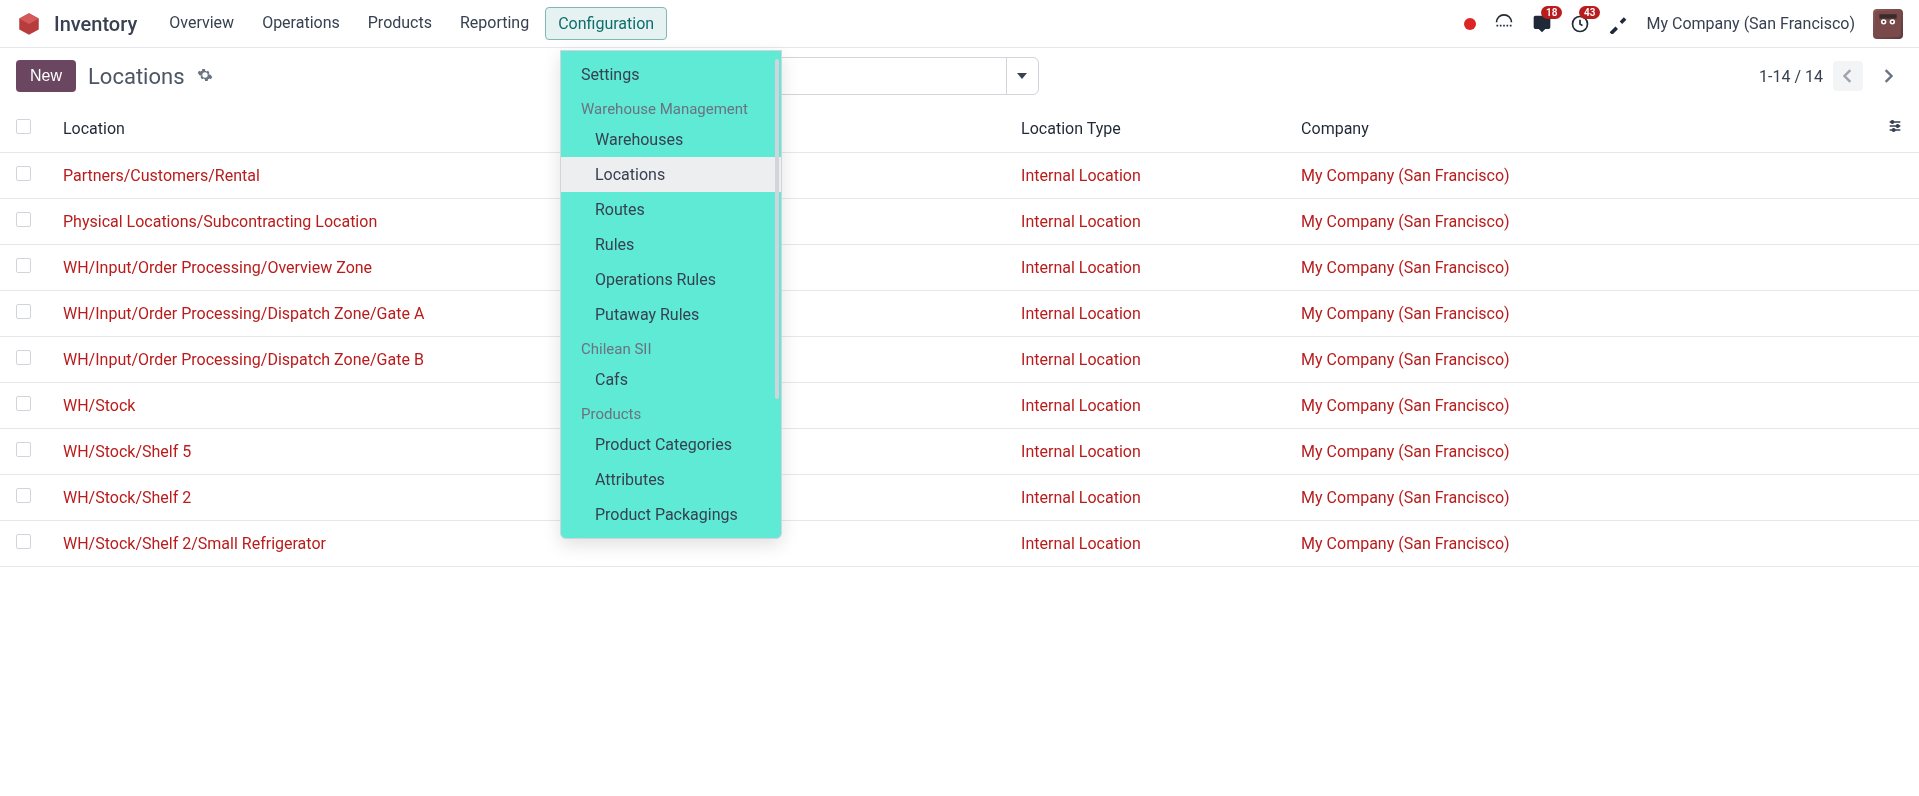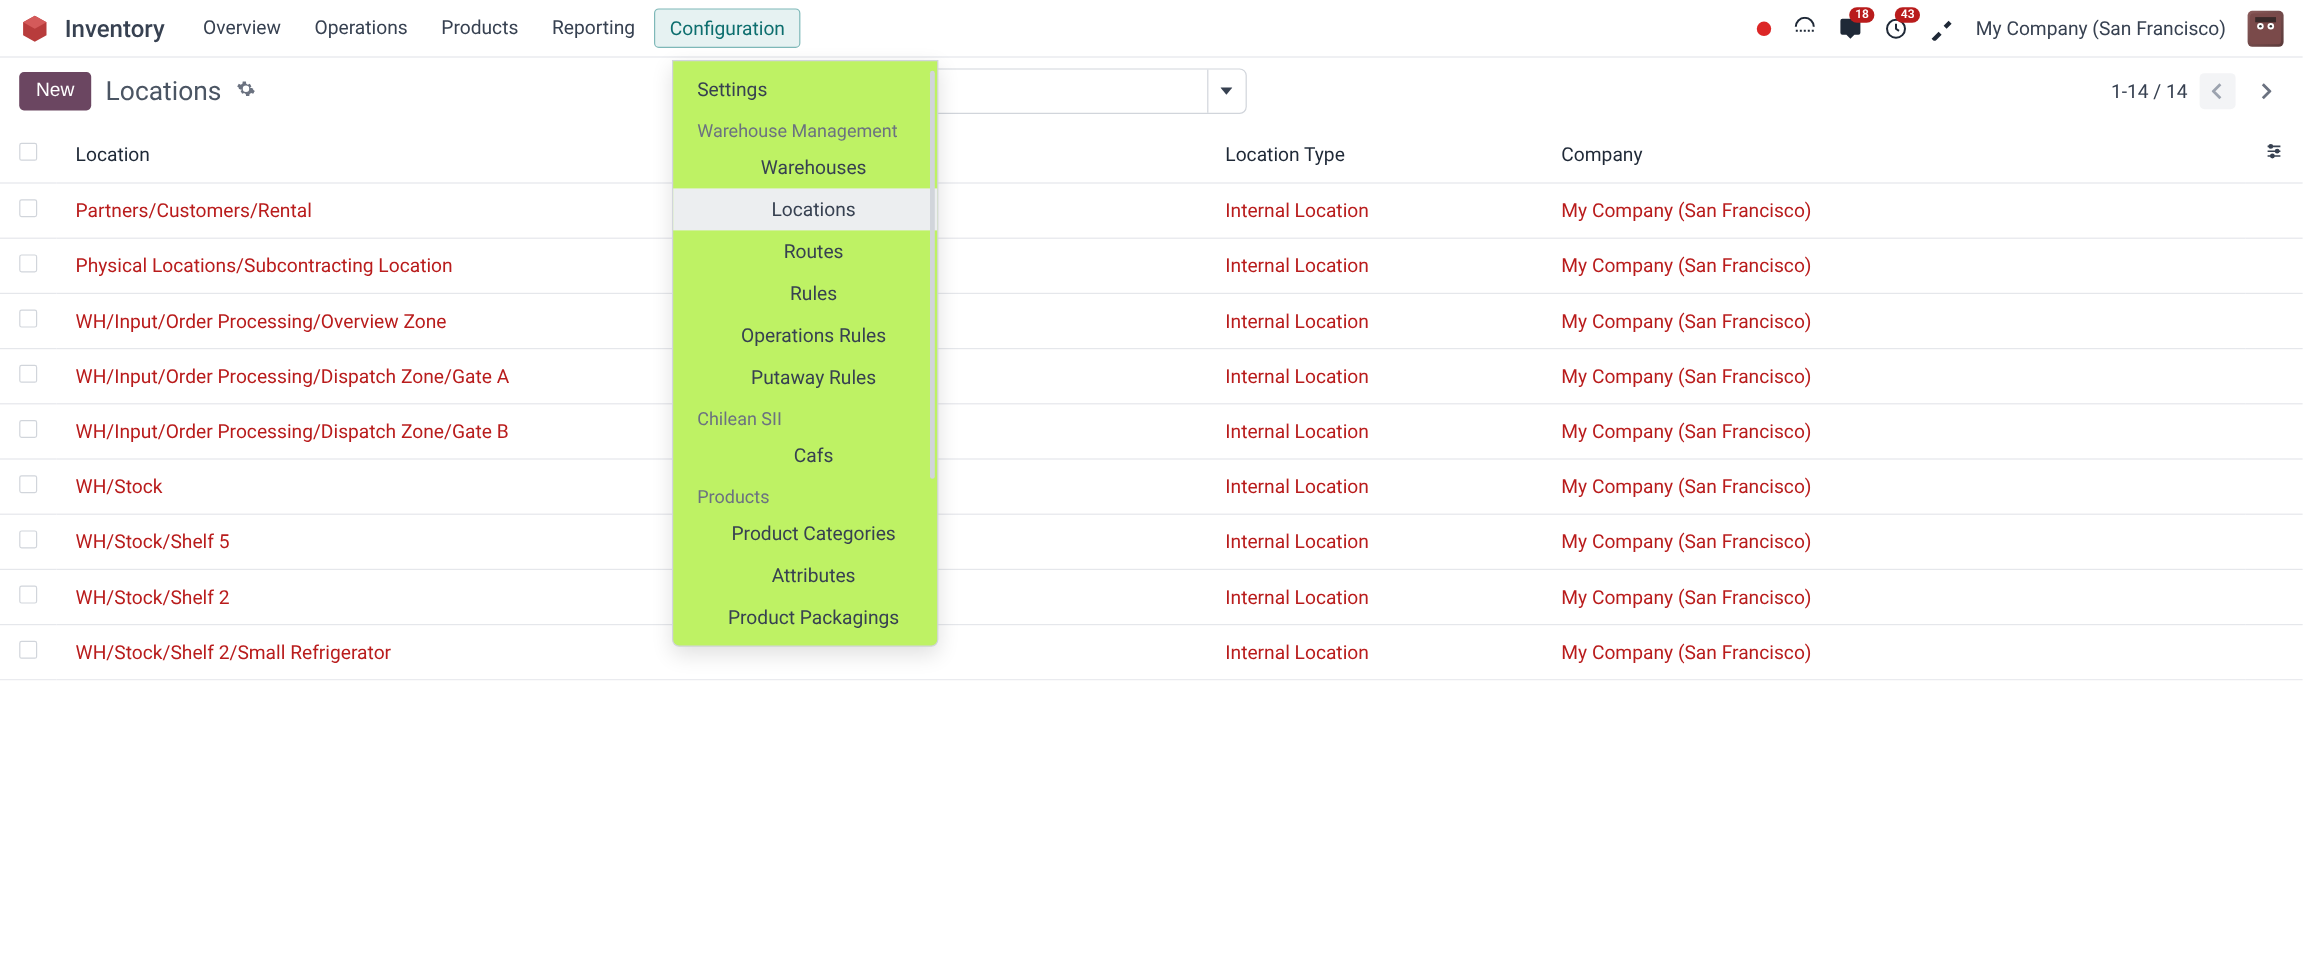--- a/index.html
+++ b/index.html
@@ -30,23 +30,23 @@
   .pager-btn.disabled { background: #f3f4f6; }
   
   .table { width: 100%; border-collapse: collapse; }
   .table th { text-align: left; padding: 14px 16px; font-weight: 400; font-size: 16px; color: #1f2937; border-bottom: 1px solid #e5e7eb; }
   .table td { padding: 13px 16px; border-bottom: 1px solid #e5e7eb; font-size: 16px; }
   .table td a { color: #b91c1c; text-decoration: none; }
   .chk { width: 15px; height: 15px; border: 1px solid #d1d5db; border-radius: 2px; display: inline-block; }
   .th-chk { width: 40px; }
   .th-settings { width: 40px; text-align: right; }
   
-  .dropdown { position: absolute; top: 50px; left: 560px; width: 222px; background: #bef264; border: 1px solid #d1d5db; border-radius: 0 0 6px 6px; box-shadow: 0 6px 18px rgba(0,0,0,0.12); padding: 6px 0; z-index: 50; }
+  .dropdown { position: absolute; top: 50px; left: 560px; width: 222px; background: #5eead4; border: 1px solid #d1d5db; border-radius: 0 0 6px 6px; box-shadow: 0 6px 18px rgba(0,0,0,0.12); padding: 6px 0; z-index: 50; }
   .dd-item { padding: 8px 20px; font-size: 16px; color: #374151; cursor: pointer; }
-  .dd-item.sub { padding-left: 34px; text-align: center; }
+  .dd-item.sub { padding-left: 34px; }
   .dd-item.selected { background: #eceef0; }
   .dd-header { padding: 8px 20px 4px; font-size: 15px; color: #6b7280; }
   .dd-scroll { position: absolute; right: 2px; top: 8px; width: 4px; height: 340px; background: #d1d5db; border-radius: 2px; }
 </style>
 </head>
 <body>
 
 <div class="topbar">
   <svg class="app-logo" viewBox="0 0 24 24">
     <polygon points="12,2 21,7 21,17 12,22 3,17 3,7" fill="#b83c3c"></polygon>

